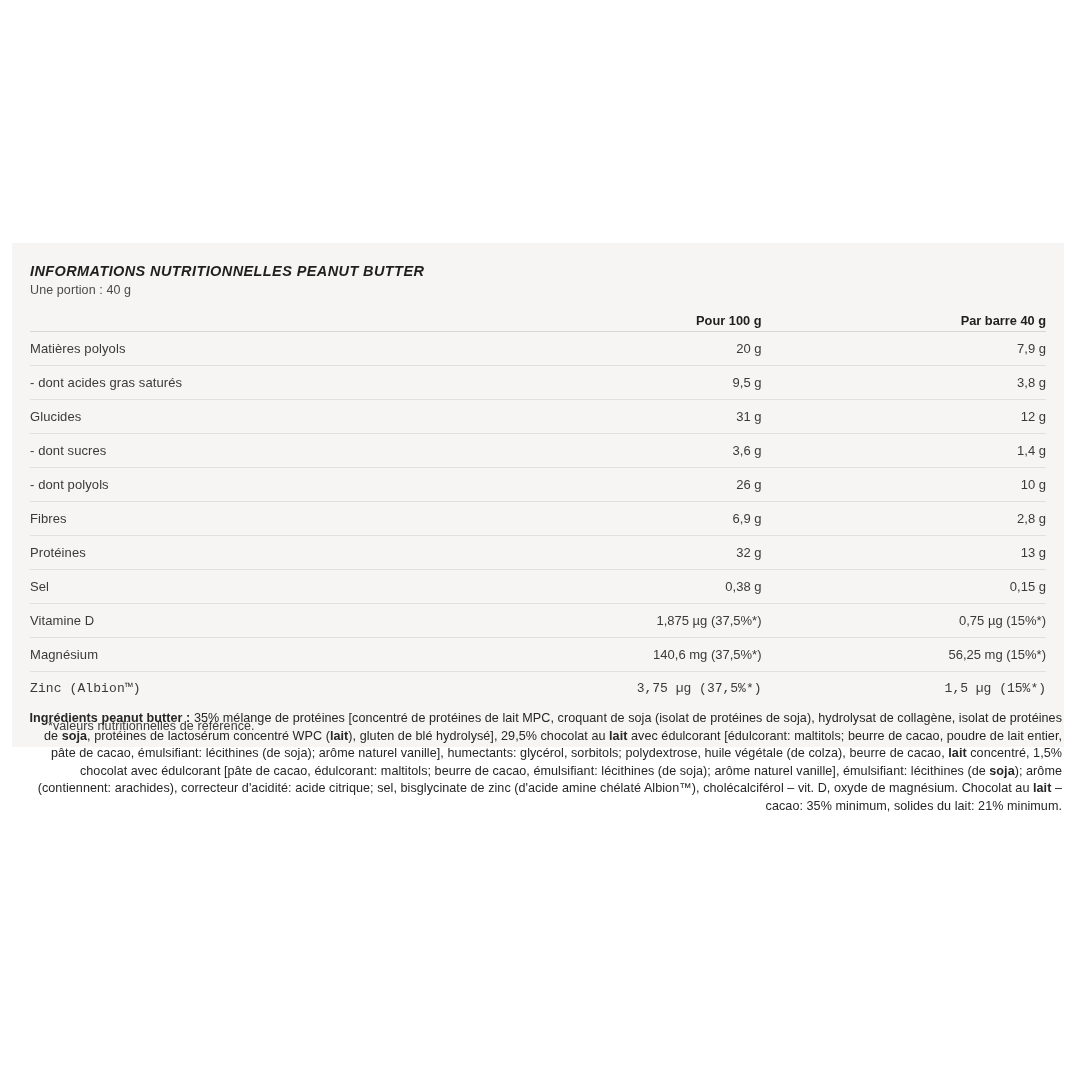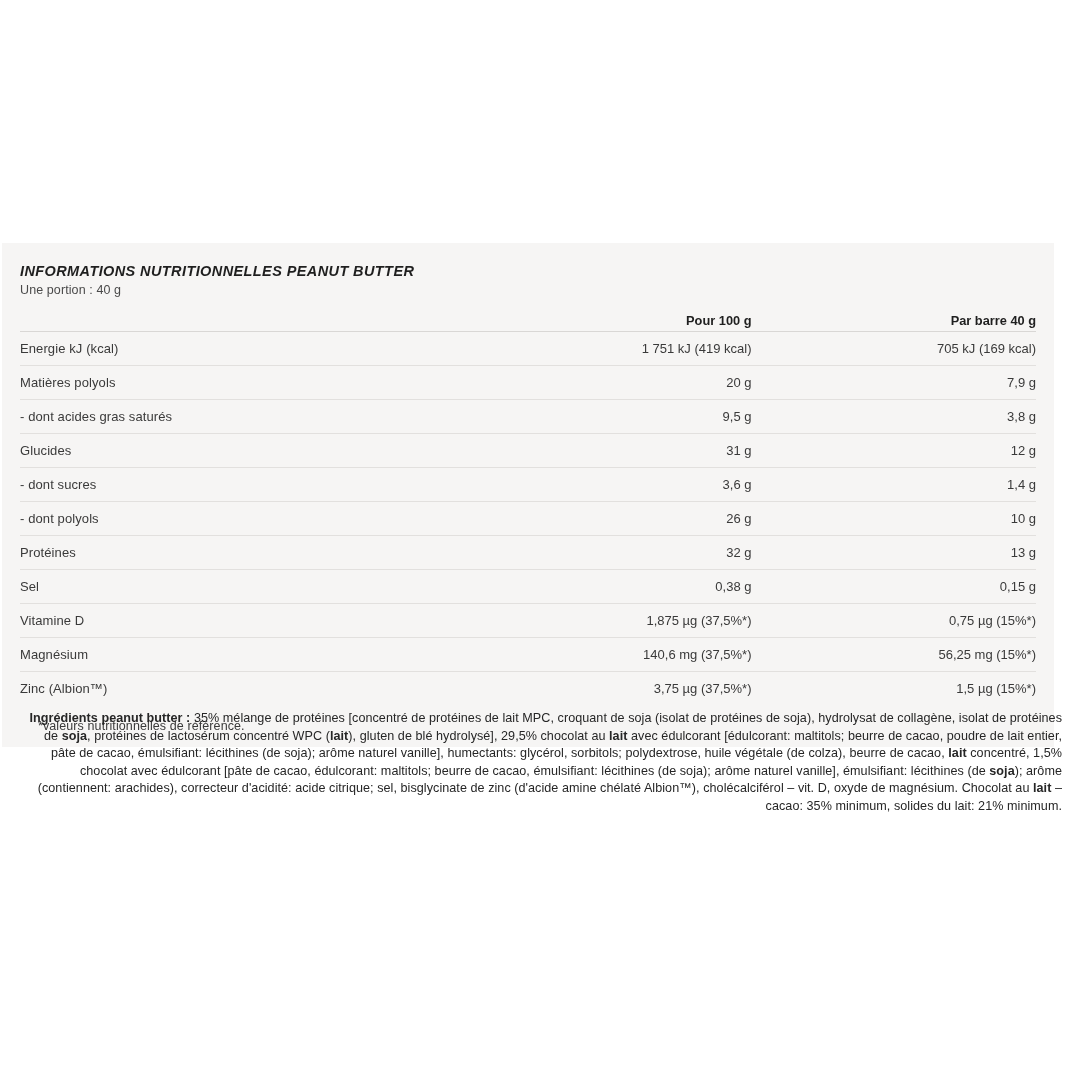--- a/index.html
+++ b/index.html
@@ -17,21 +17,21 @@
 
   .page {
     position: relative;
     width: 1080px;
     height: 1080px;
     box-sizing: border-box;
   }
 
   .nutrition-block {
     position: absolute;
-    left: 2px;
+    left: 12px;
     top: 243px;
     width: 1052px;
   }
 
   .panel {
     background: #f6f5f4;
     padding: 20px 18px 14px 18px;
     box-sizing: border-box;
   }
 
@@ -72,20 +72,21 @@
     border-bottom: 1px solid #d9d7d5;
   }
 
   table.nutri td {
     padding: 9px 0 9px 0;
     border-bottom: 1px solid #e2e0de;
     vertical-align: middle;
   }
   table.nutri tr:last-child td {
     border-bottom: none;
+    font-family: Liberation Mono, monospace;
   }
 
   td.label {
     text-align: left;
     width: 44%;
     color: #3a3a3a;
     font-size: 13px;
     letter-spacing: 0.1px;
   }
   td.v100 {
@@ -134,25 +135,20 @@
       <table class="nutri">
         <thead>
           <tr>
             <th class="col-label"></th>
             <th>Pour 100 g</th>
             <th>Par barre 40 g</th>
           </tr>
         </thead>
         <tbody>
             <tr>
-              <td class="label">Energie kJ (kcal)</td>
-              <td class="v100">1 751 kJ (419 kcal)</td>
-              <td class="vbar">705 kJ (169 kcal)</td>
-            </tr>
-            <tr>
               <td class="label">Matières polyols</td>
               <td class="v100">20 g</td>
               <td class="vbar">7,9 g</td>
             </tr>
             <tr>
               <td class="label">- dont acides gras saturés</td>
               <td class="v100">9,5 g</td>
               <td class="vbar">3,8 g</td>
             </tr>
             <tr>
@@ -164,20 +160,25 @@
               <td class="label">- dont sucres</td>
               <td class="v100">3,6 g</td>
               <td class="vbar">1,4 g</td>
             </tr>
             <tr>
               <td class="label">- dont polyols</td>
               <td class="v100">26 g</td>
               <td class="vbar">10 g</td>
             </tr>
             <tr>
+              <td class="label">Fibres</td>
+              <td class="v100">6,9 g</td>
+              <td class="vbar">2,8 g</td>
+            </tr>
+            <tr>
               <td class="label">Protéines</td>
               <td class="v100">32 g</td>
               <td class="vbar">13 g</td>
             </tr>
             <tr>
               <td class="label">Sel</td>
               <td class="v100">0,38 g</td>
               <td class="vbar">0,15 g</td>
             </tr>
             <tr>

